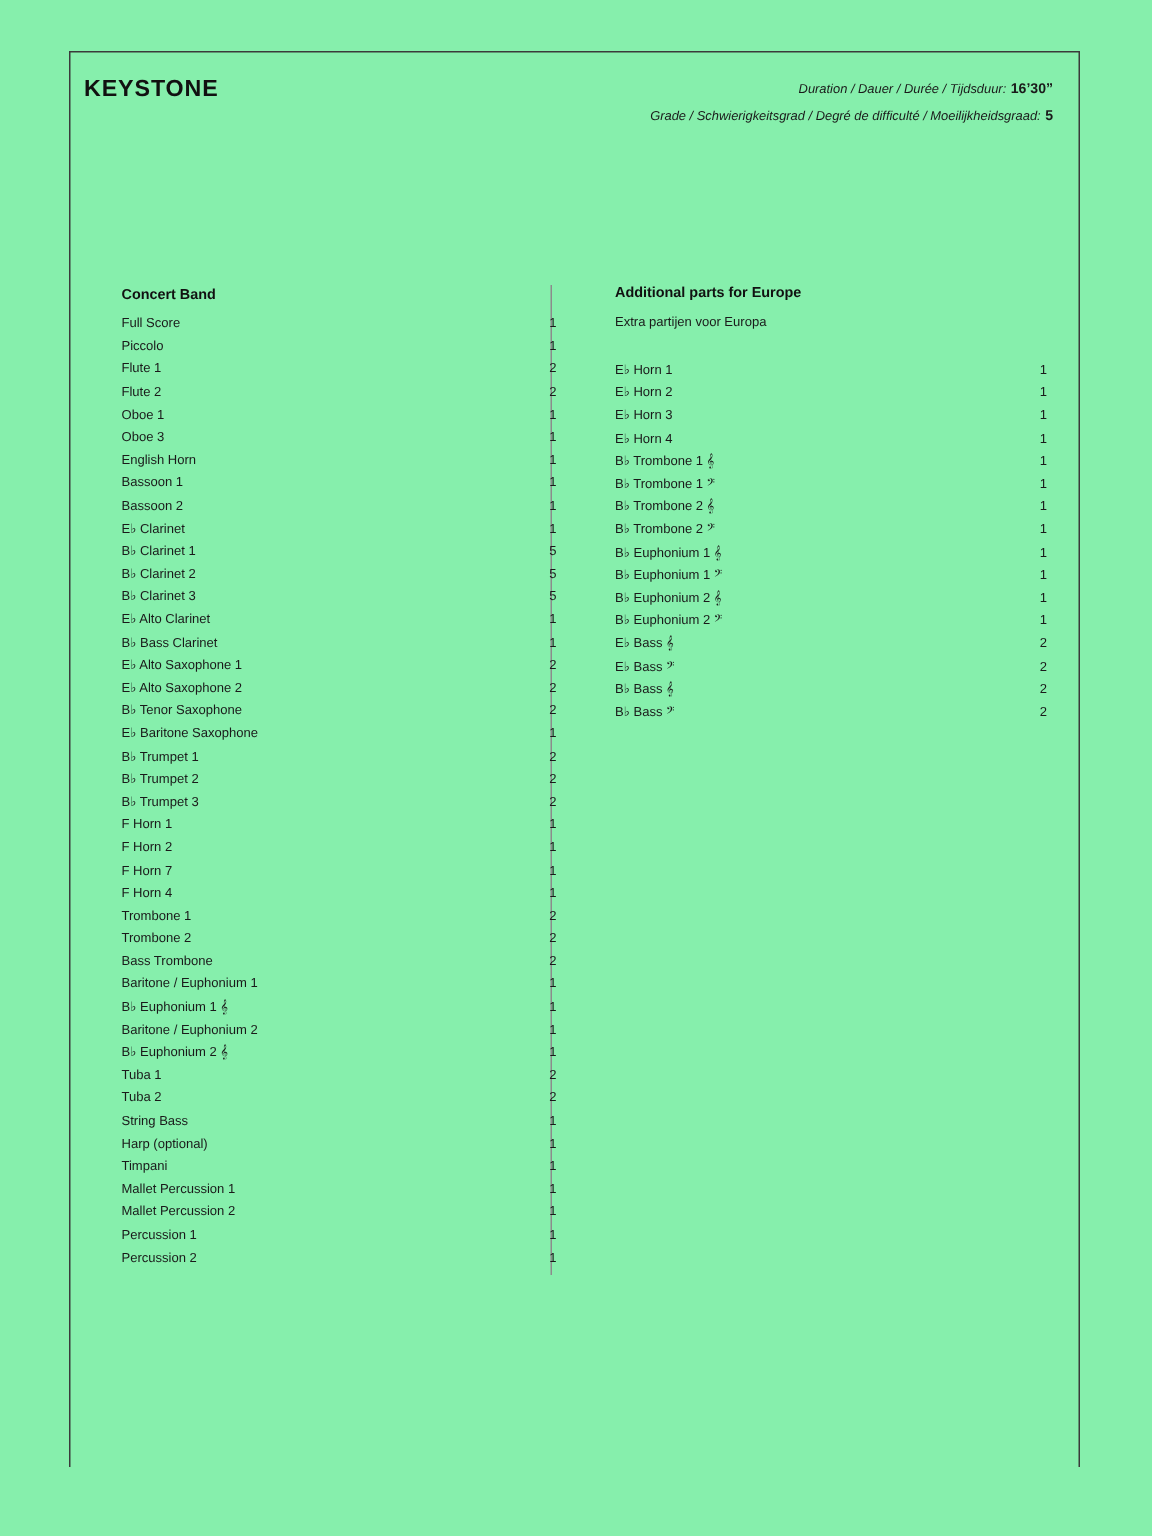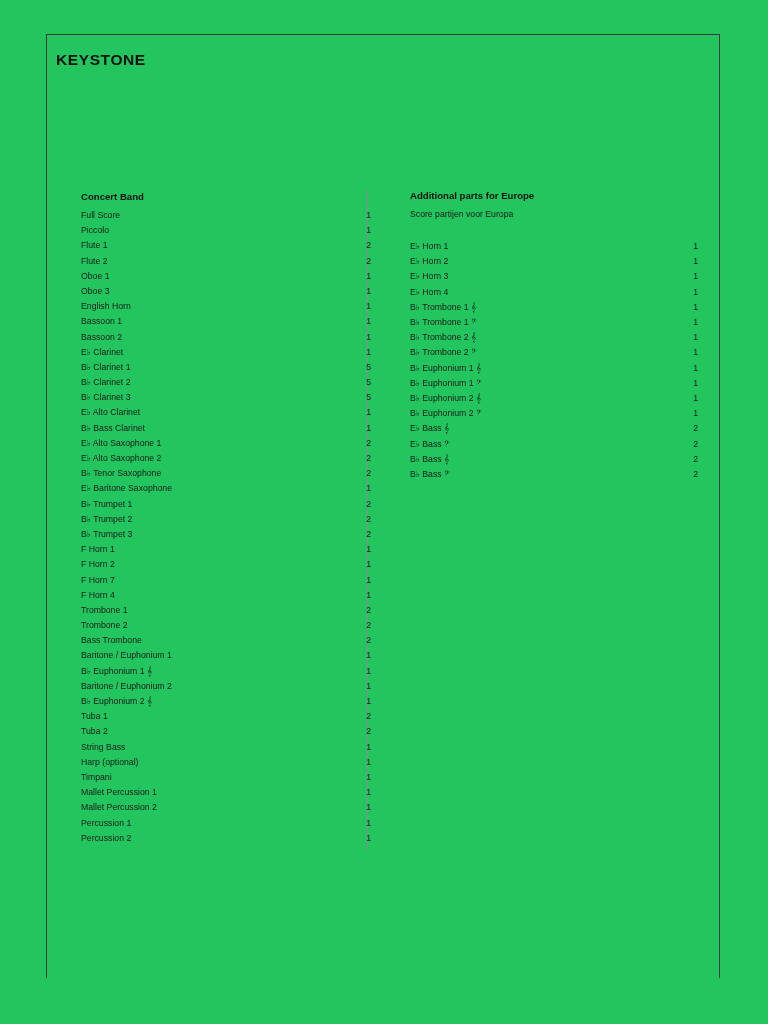--- a/index.html
+++ b/index.html
@@ -11,21 +11,21 @@
     width: 768px;
     height: 1024px;
     font-family: "Liberation Sans", sans-serif;
     color: #1a1a1a;
     position: relative;
     overflow: hidden;
   }
   .page {
     position: absolute;
     inset: 0;
-    background: #22c55e;
+    background: #86efac;
   }
 
   
   .rule-top {
     position: absolute;
     left: 46px;
     top: 34px;
     width: 674px;
     height: 1px;
     background: #3a3a3a;
@@ -131,20 +131,28 @@
 <body>
 
 <div class="page">
 
   <div class="rule-top"></div>
   <div class="rule-left"></div>
   <div class="rule-right"></div>
 
   <div class="title">KEYSTONE</div>
 
+  <div class="meta">
+    <div>
+      <span class="lbl">Duration / Dauer / Durée / Tijdsduur:</span><span class="val">16’30”</span>
+    </div>
+    <div>
+      <span class="lbl">Grade / Schwierigkeitsgrad / Degré de difficulté / Moeilijkheidsgraad:</span><span class="val">5</span>
+    </div>
+  </div>
 
   <div class="col-divider"></div>
 
   <div class="col col-left">
     <div class="sec-head">Concert Band</div>
     <div class="rows" id="left-rows">
         <div class="row">
           <span class="nm">Full Score</span>
           <span class="qt">1</span>
         </div>
@@ -311,21 +319,21 @@
         <div class="row">
           <span class="nm">Percussion 2</span>
           <span class="qt">1</span>
         </div>
       </div>
   </div>
 
   <div class="col col-right">
     <div class="sec-head">Additional parts for Europe</div>
     <div class="sub-lines" id="right-subs">
-        <div>Score partijen voor Europa</div>
+        <div>Extra partijen voor Europa</div>
       </div>
     <div class="gap"></div>
     <div class="rows" id="right-rows">
         <div class="row">
           <span class="nm">E♭ Horn 1</span>
           <span class="qt">1</span>
         </div>
         <div class="row">
           <span class="nm">E♭ Horn 2</span>
           <span class="qt">1</span>

